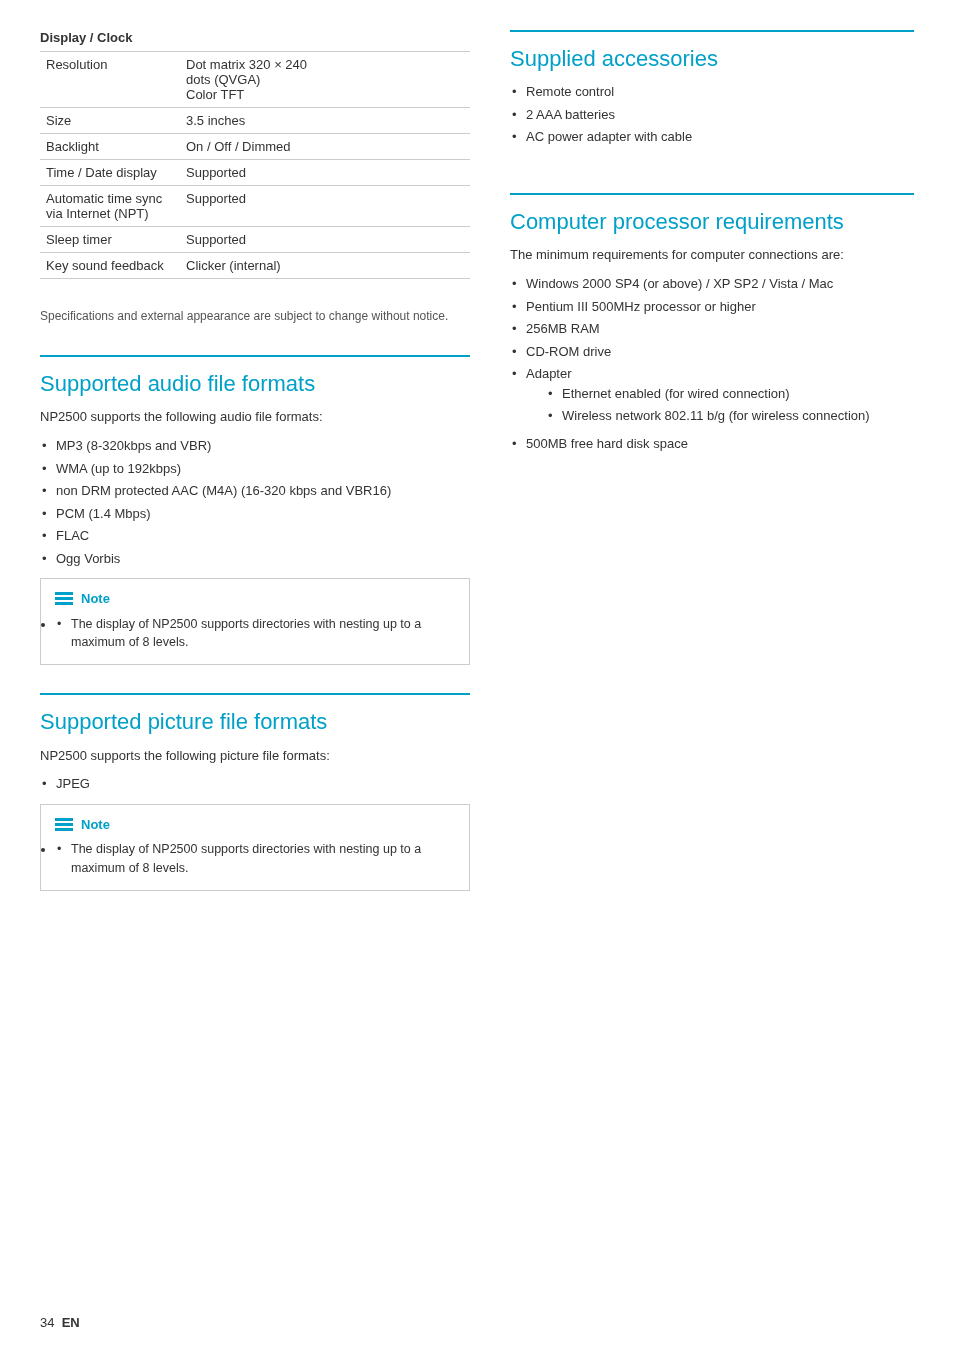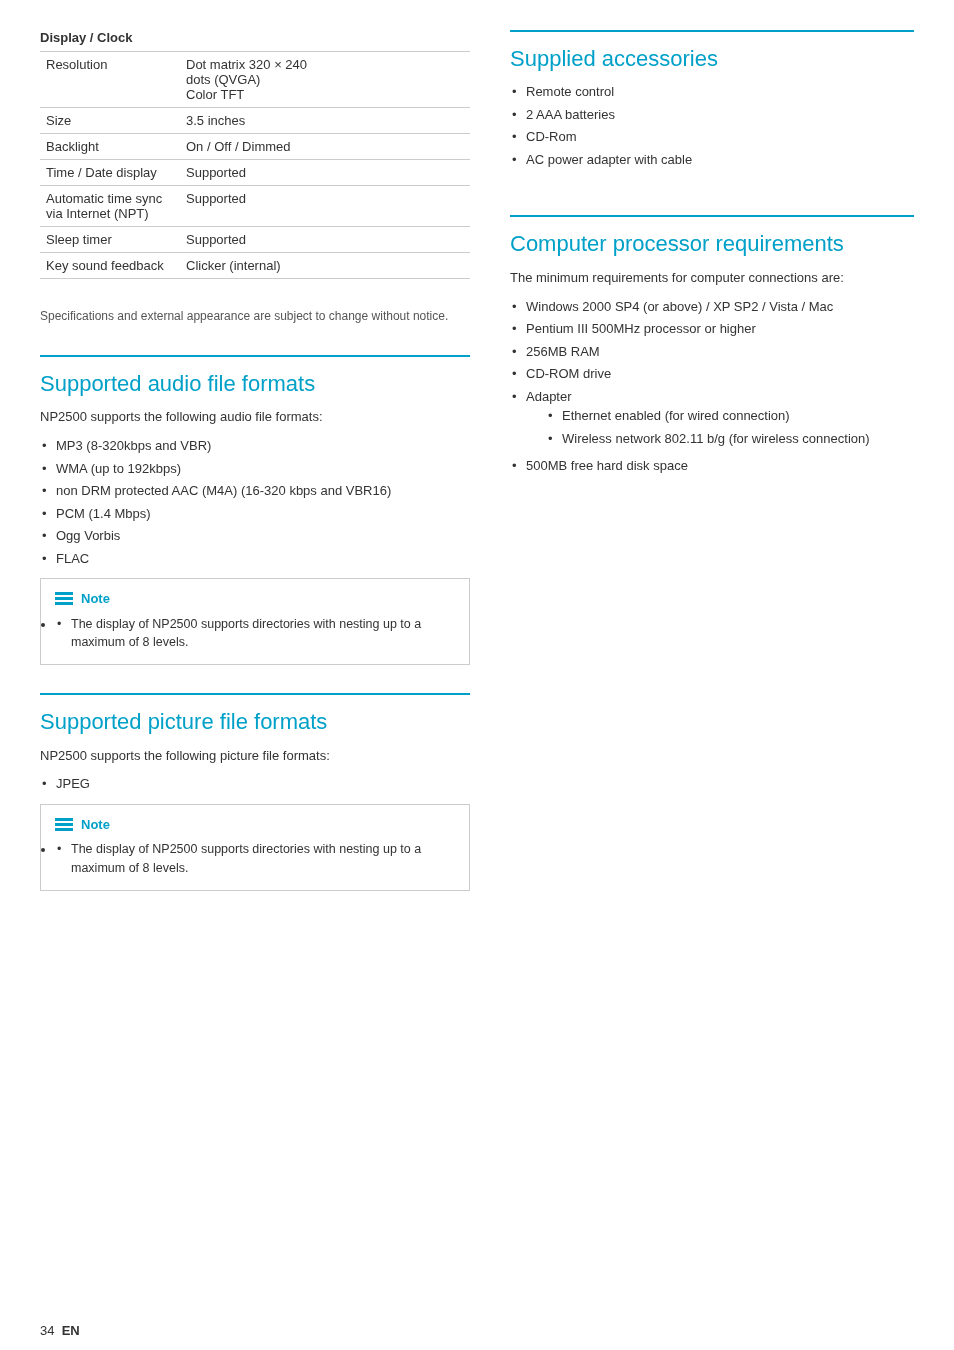--- a/index.html
+++ b/index.html
@@ -157,21 +157,21 @@
     .computer-connection {
       margin-bottom: 20px;
     }
     .computer-connection .section-title {
       font-size: 22px;
     }
 
     
     .page-footer {
       position: absolute;
-      bottom: 12px;
+      bottom: 20px;
       left: 40px;
       font-size: 13px;
       color: #333;
     }
     .page-footer strong {
       font-weight: bold;
     }
   </style>
 </head>
 <body>
@@ -222,22 +222,22 @@
 
     <div class="content-section">
       <hr class="section-divider">
       <h2 class="section-title">Supported audio file formats</h2>
       <p class="section-body">NP2500 supports the following audio file formats:</p>
       <ul class="bullet-list" id="audio-list">
       <li>MP3 (8-320kbps and VBR)</li>
           <li>WMA (up to 192kbps)</li>
           <li>non DRM protected AAC (M4A) (16-320 kbps and VBR16)</li>
           <li>PCM (1.4 Mbps)</li>
+          <li>FLAC</li>
           <li>Ogg Vorbis</li>
-          <li>FLAC</li>
         </ul>
       <div class="note-box">
         <div class="note-header">
           <div class="note-icon">
             <span></span>
               <span></span>
               <span></span>
           </div>
           <span class="note-label">Note</span>
         </div>
@@ -271,21 +271,20 @@
   </div>
 
   <div class="right-col">
 
     <div class="supplied-accessories">
       <hr class="section-divider">
       <h2 class="section-title">Supplied accessories</h2>
       <ul class="bullet-list" id="accessories-list">
       <li>Remote control</li>
           <li>2 AAA batteries</li>
-          <li>CD-Rom</li>
           <li>AC power adapter with cable</li>
         </ul>
     </div>
 
     <div class="computer-connection">
       <hr class="section-divider">
       <h2 class="section-title">Computer processor requirements</h2>
       <p class="section-body">The minimum requirements for computer connections are:</p>
       <ul class="bullet-list" id="computer-list">
       <li>Windows 2000 SP4 (or above) / XP SP2 / Vista / Mac</li>

